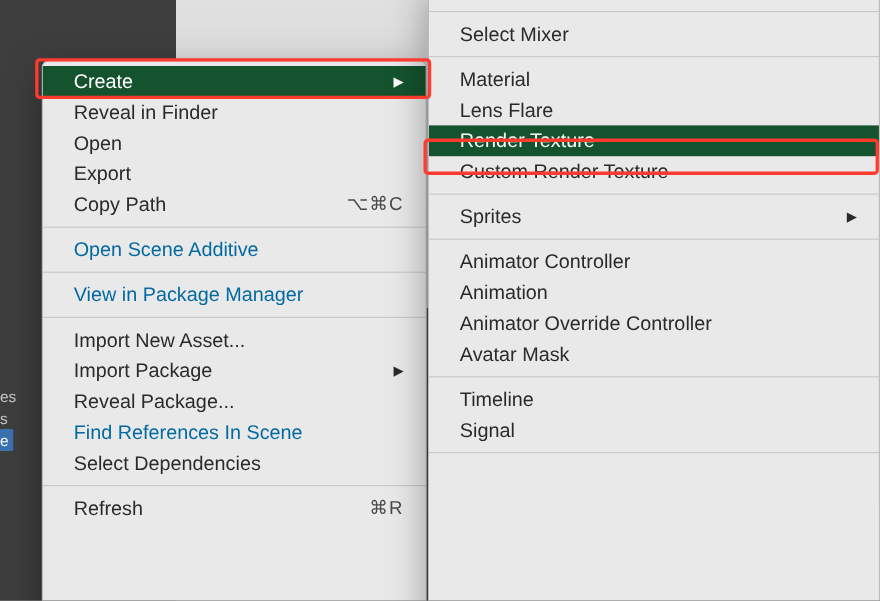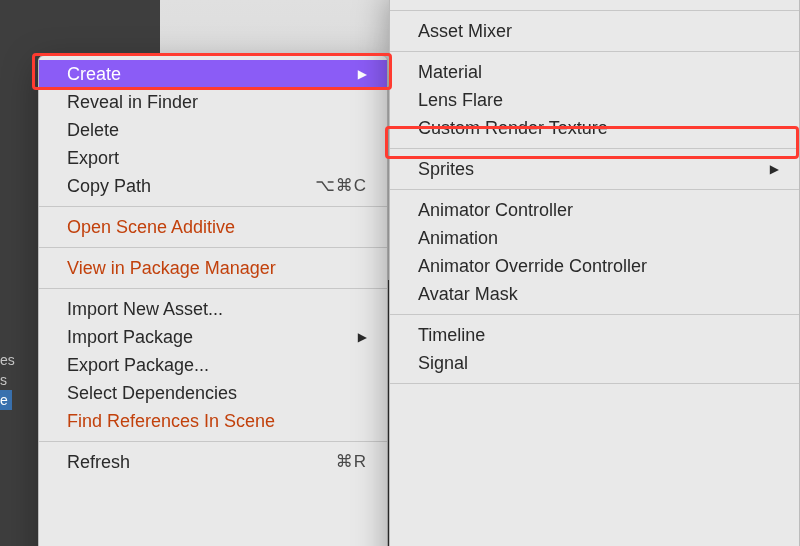--- a/index.html
+++ b/index.html
@@ -71,24 +71,24 @@
       display: flex;
       align-items: center;
       justify-content: space-between;
       padding: 2px 20px 2px 28px;
       color: #2a2a2a;
       line-height: 24px;
       cursor: default;
       white-space: nowrap;
     }
     .menu-item.disabled {
-      color: #c2410c;
+      color: #0369a1;
     }
     .menu-item.selected {
-      background: #8b5cf6;
+      background: #14532d;
       color: #fff;
     }
     .menu-sep {
       height: 1px;
       background: #c7c7c7;
       margin: 6px 0;
     }
     .shortcut {
       color: #4a4a4a;
       font-size: 17px;
@@ -135,21 +135,21 @@
 
 <div class="menu menu-primary">
   <div class="menu-item selected">
     <span>Create</span>
     <span class="arrow white">▶</span>
   </div>
   <div class="menu-item">
     <span>Reveal in Finder</span>
   </div>
   <div class="menu-item">
-    <span>Delete</span>
+    <span>Open</span>
   </div>
   <div class="menu-item">
     <span>Export</span>
   </div>
   <div class="menu-item">
     <span>Copy Path</span>
     <span class="shortcut">⌥⌘C</span>
   </div>
   <div class="menu-sep"></div>
   <div class="menu-item disabled">
@@ -161,47 +161,50 @@
   </div>
   <div class="menu-sep"></div>
   <div class="menu-item">
     <span>Import New Asset...</span>
   </div>
   <div class="menu-item">
     <span>Import Package</span>
     <span class="arrow black">▶</span>
   </div>
   <div class="menu-item">
-    <span>Export Package...</span>
-  </div>
-  <div class="menu-item">
-    <span>Select Dependencies</span>
+    <span>Reveal Package...</span>
   </div>
   <div class="menu-item disabled">
     <span>Find References In Scene</span>
   </div>
+  <div class="menu-item">
+    <span>Select Dependencies</span>
+  </div>
   <div class="menu-sep"></div>
   <div class="menu-item">
     <span>Refresh</span>
     <span class="shortcut">⌘R</span>
   </div>
 </div>
 
 <div class="menu menu-secondary">
   <div style="height:14px"></div>
   <div class="menu-sep"></div>
   <div class="menu-item">
-    <span>Asset Mixer</span>
+    <span>Select Mixer</span>
   </div>
   <div class="menu-sep"></div>
   <div class="menu-item">
     <span>Material</span>
   </div>
   <div class="menu-item">
     <span>Lens Flare</span>
+  </div>
+  <div class="menu-item selected">
+    <span>Render Texture</span>
   </div>
   <div class="menu-item">
     <span>Custom Render Texture</span>
   </div>
   <div class="menu-sep"></div>
   <div class="menu-item">
     <span>Sprites</span>
     <span class="arrow black">▶</span>
   </div>
   <div class="menu-sep"></div>

